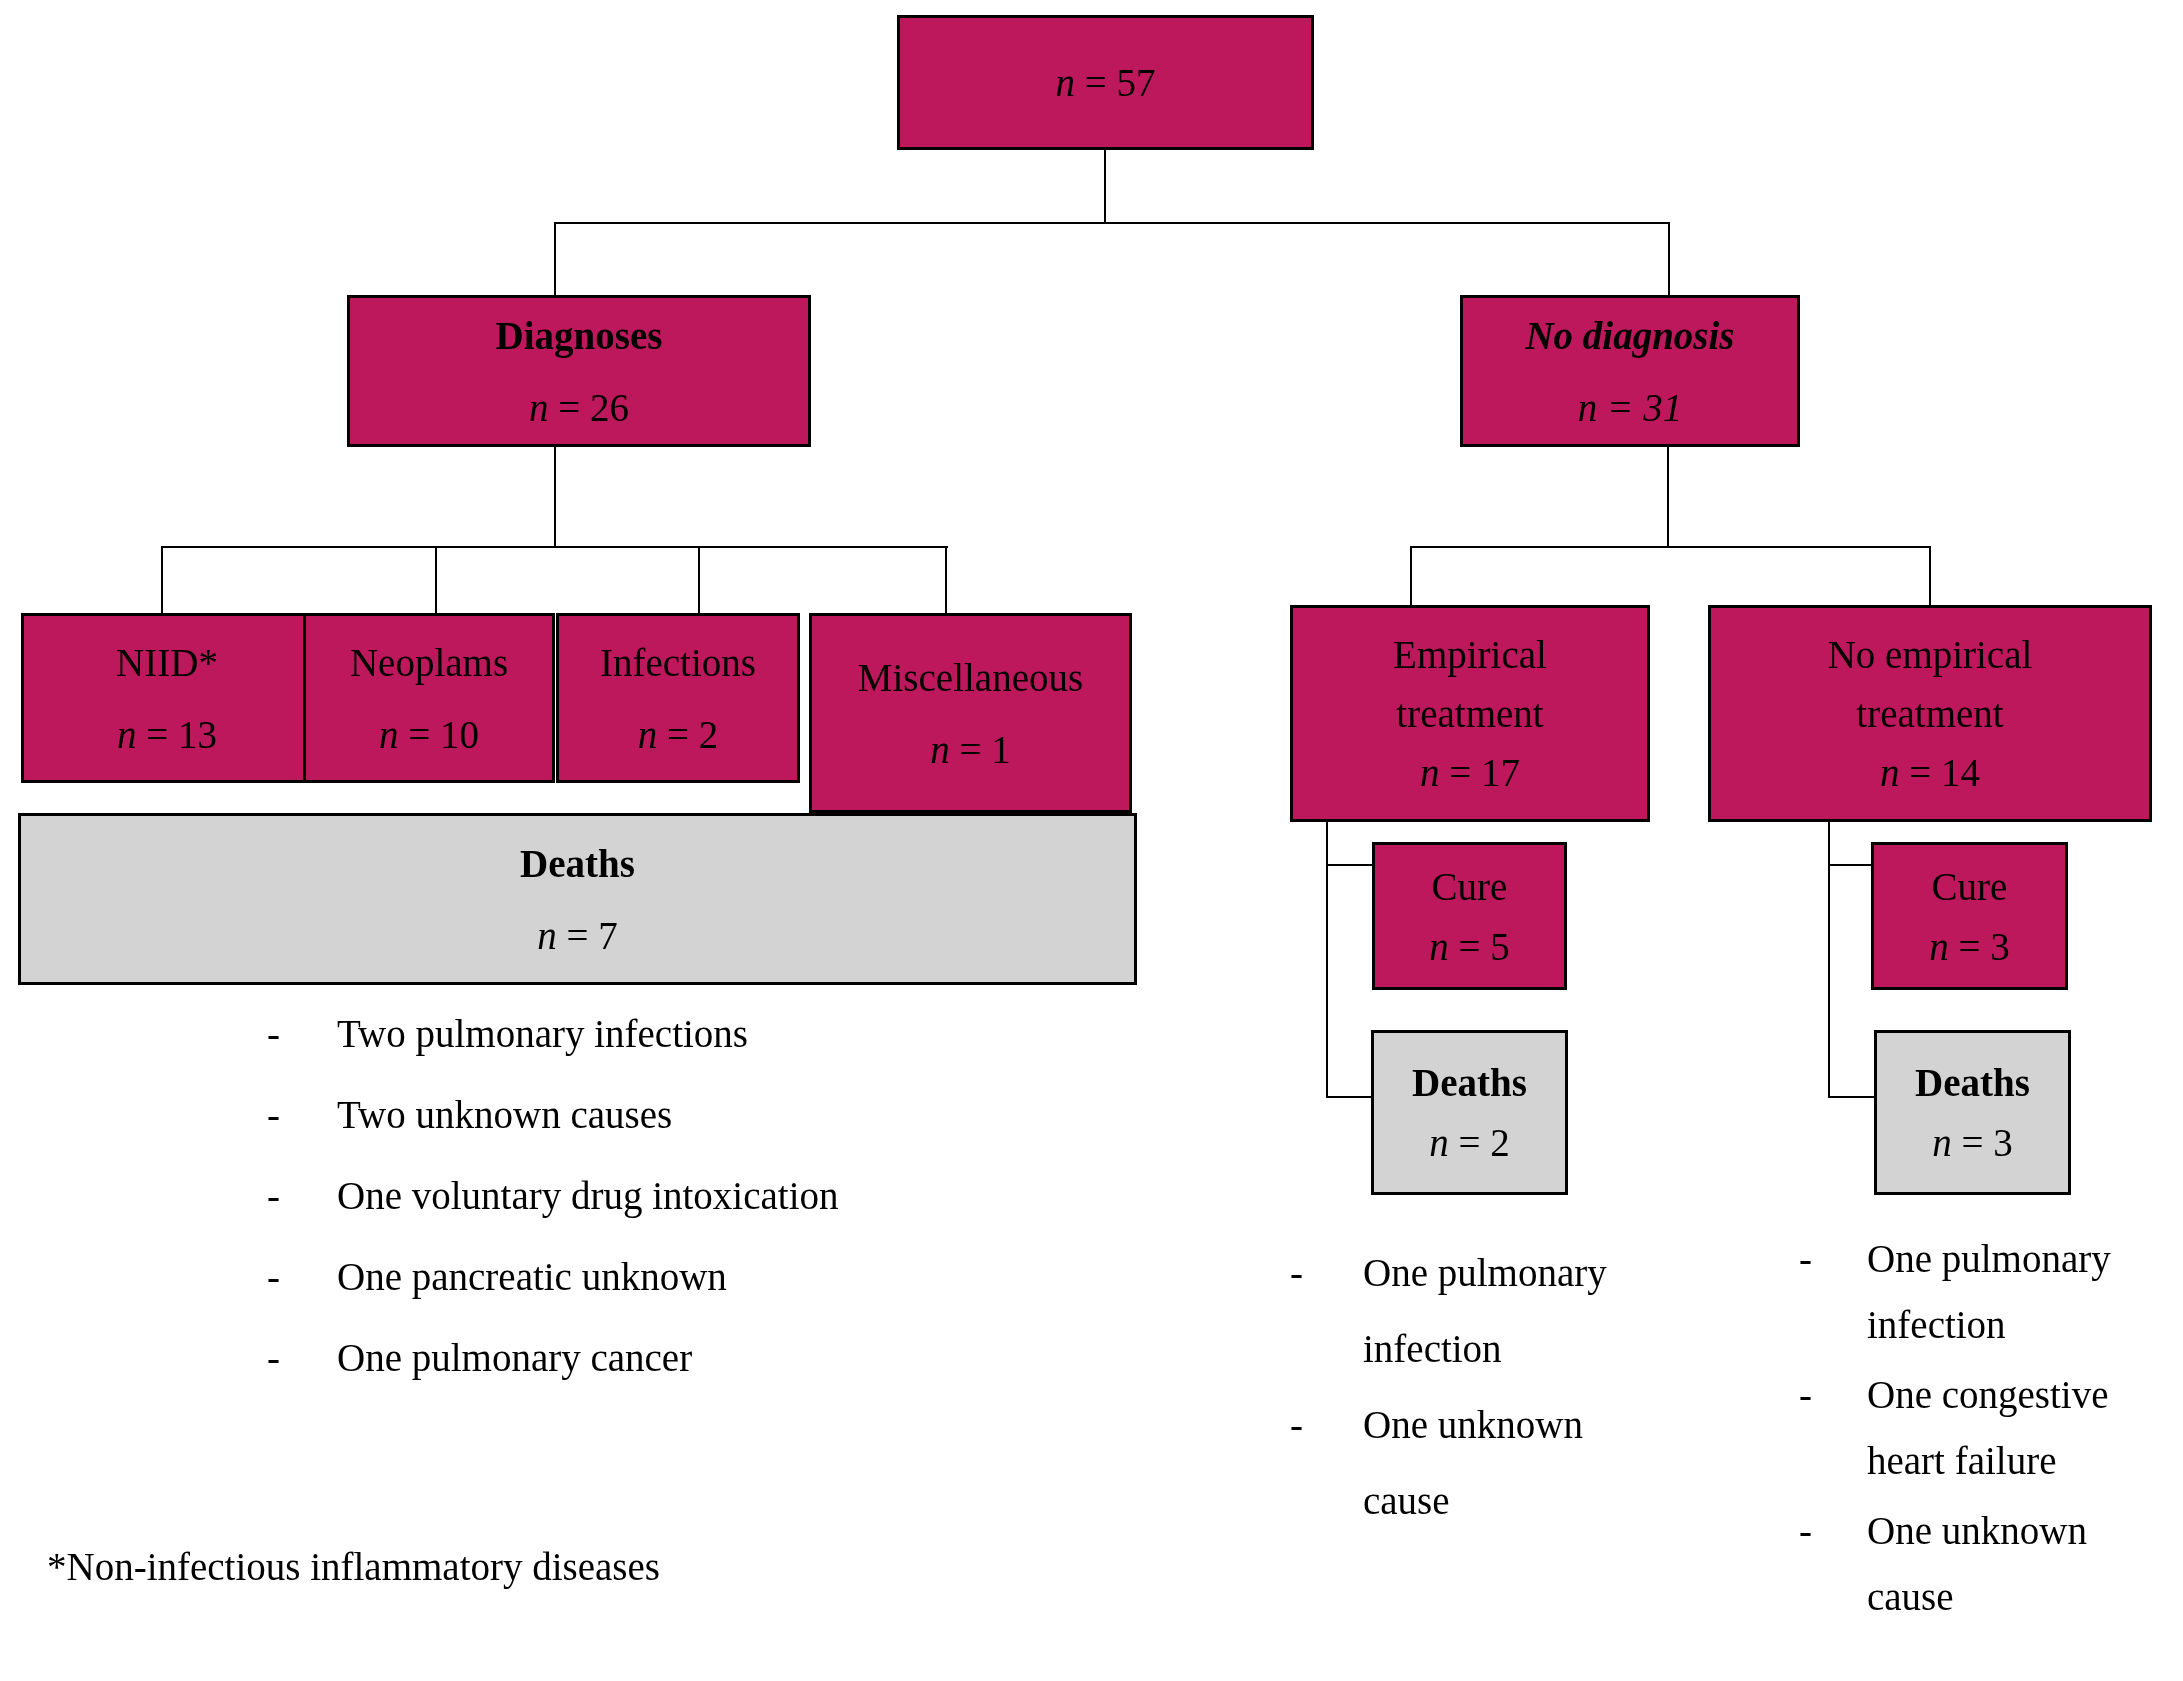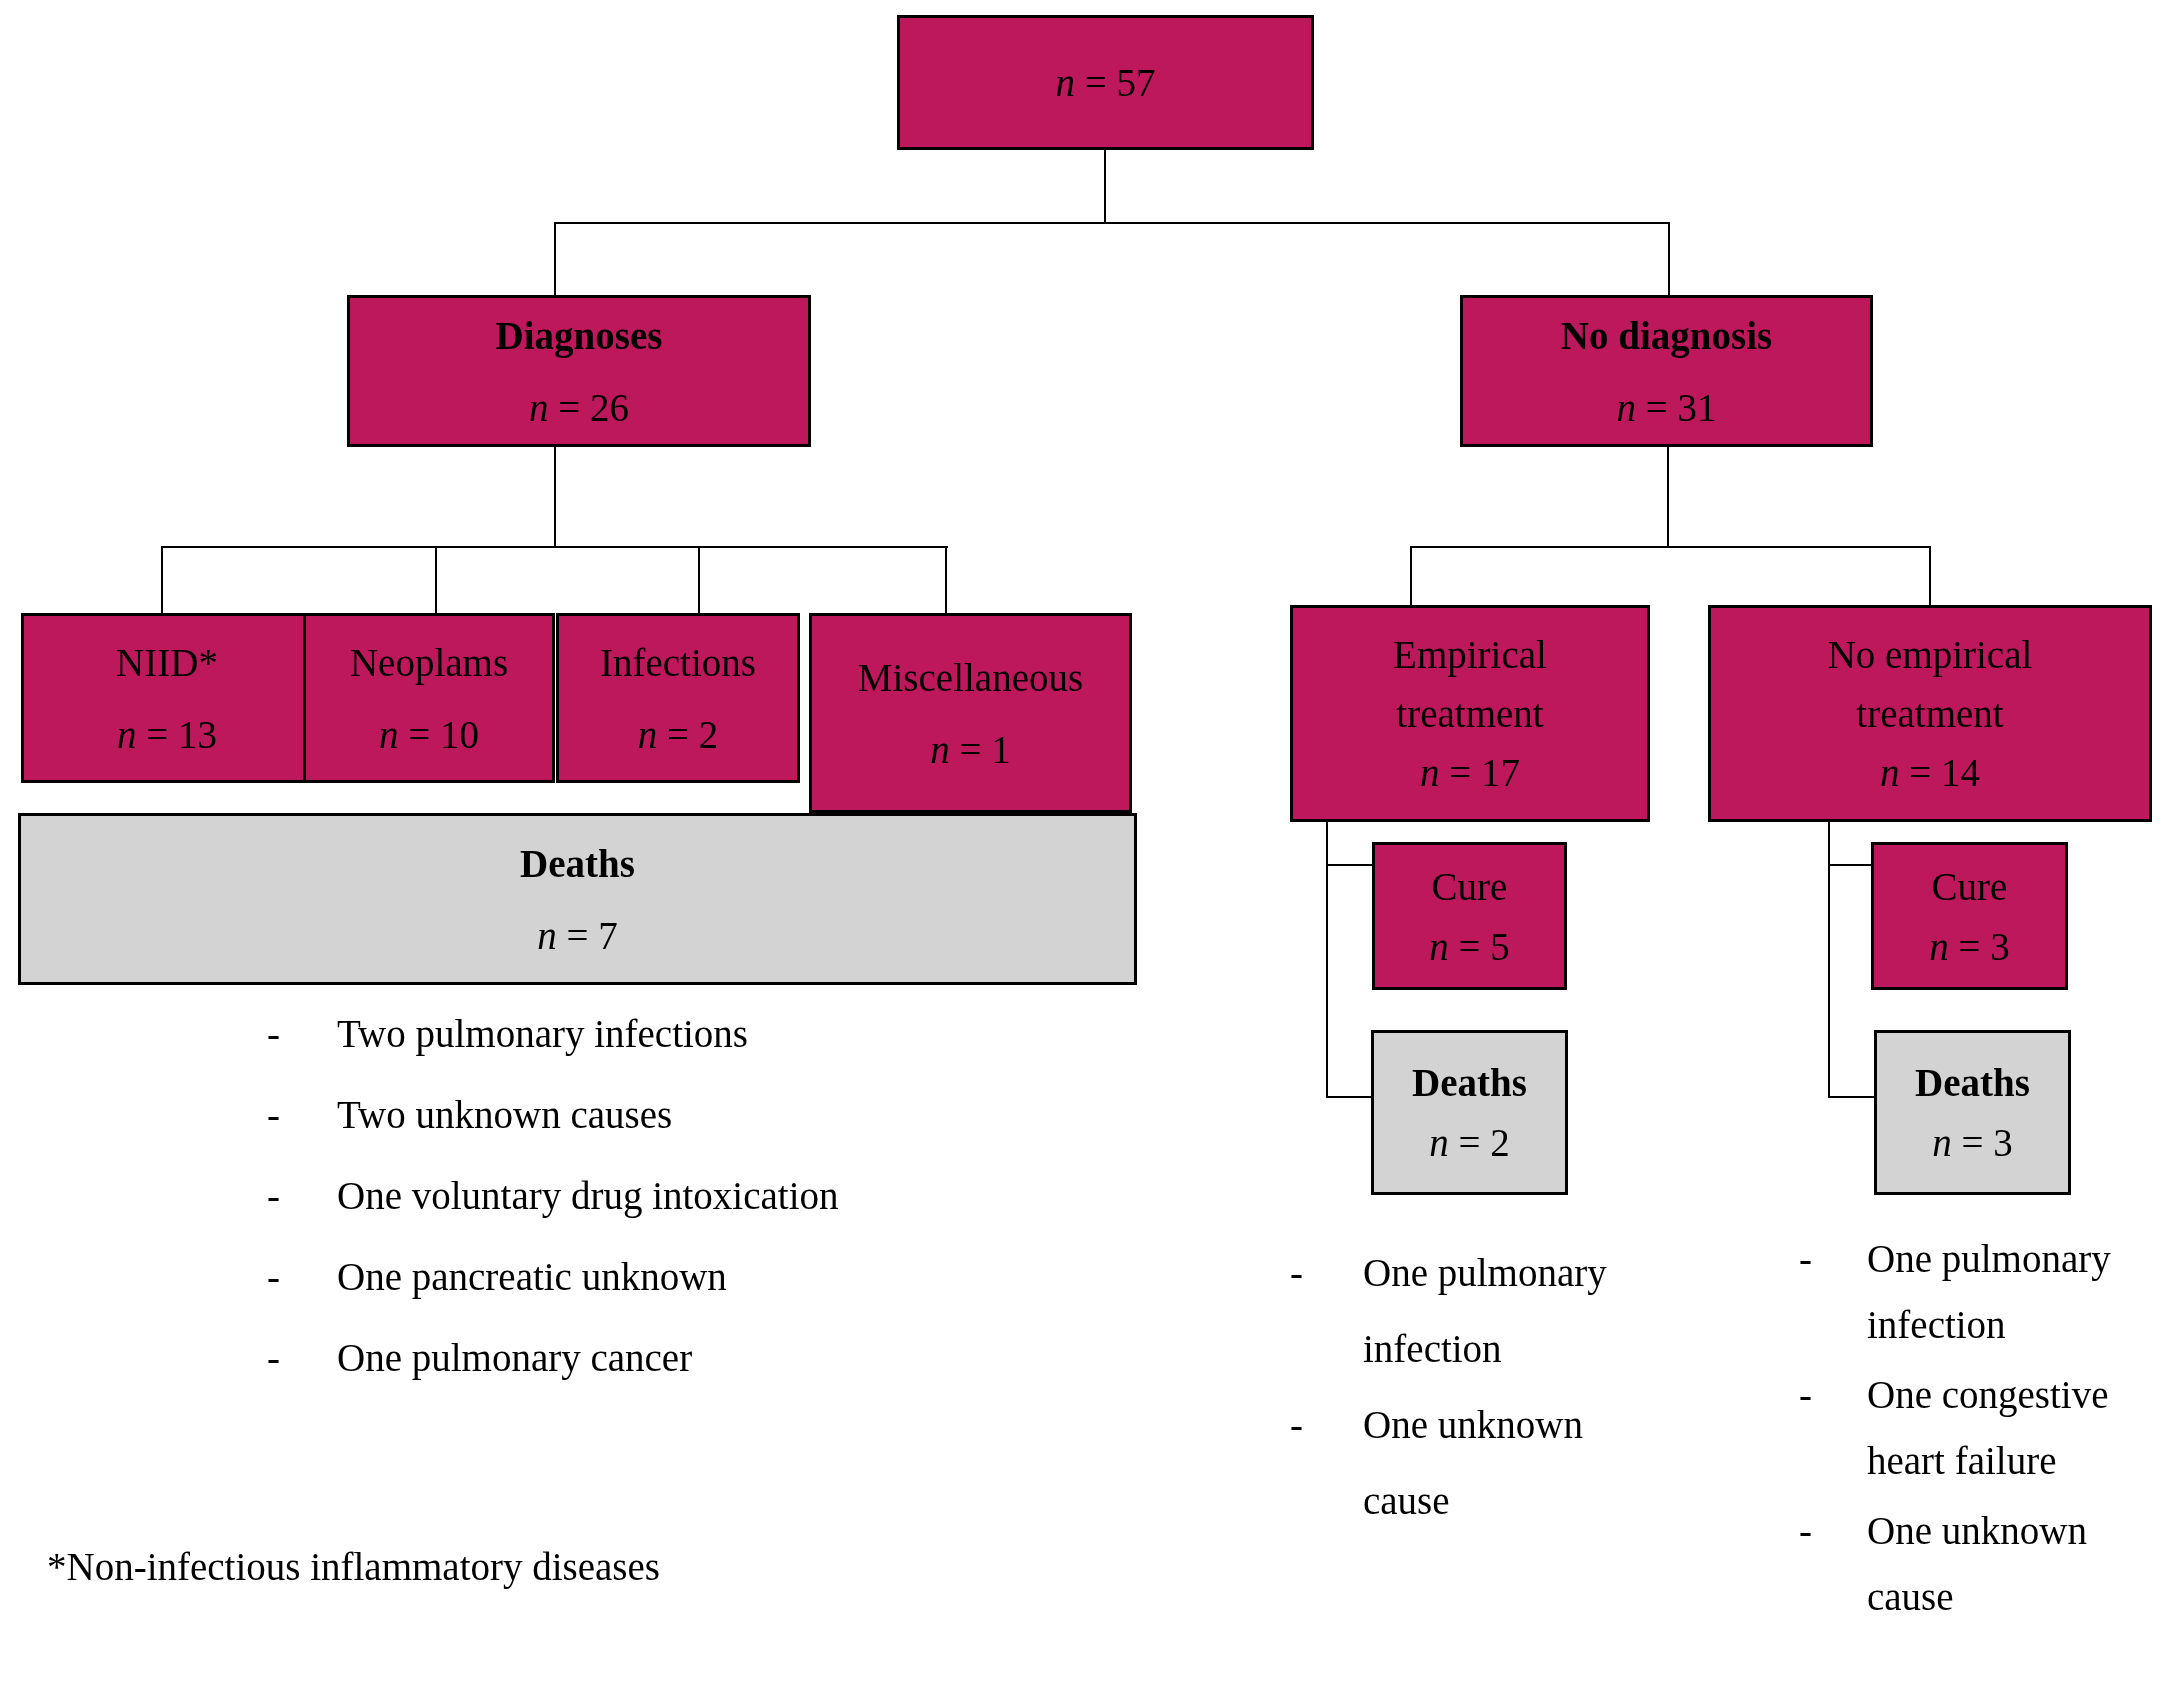--- a/index.html
+++ b/index.html
@@ -92,21 +92,21 @@
 
   <div class="box" style="left:897px; top:14.6px; width:417px; height:135px;">
     <div class="t nval">n = 57</div>
   </div>
 
   <div class="box" style="left:347px; top:295px; width:464px; height:152px;">
     <div class="t bold">Diagnoses</div>
     <div class="t nval">n = 26</div>
   </div>
 
-  <div class="box" style="left:1460px; top:295px; width:413px; height:152px;">
+  <div class="box" style="left:1460px; top:295px; width:340px; height:152px;font-style:italic;">
     <div class="t bold">No diagnosis</div>
     <div class="t nval">n = 31</div>
   </div>
 
   <div class="box" style="left:21px; top:613px; width:292px; height:170px;">
     <div class="t">NIID*</div>
     <div class="t nval">n = 13</div>
   </div>
 
   <div class="box" style="left:303px; top:613px; width:252px; height:170px;">

